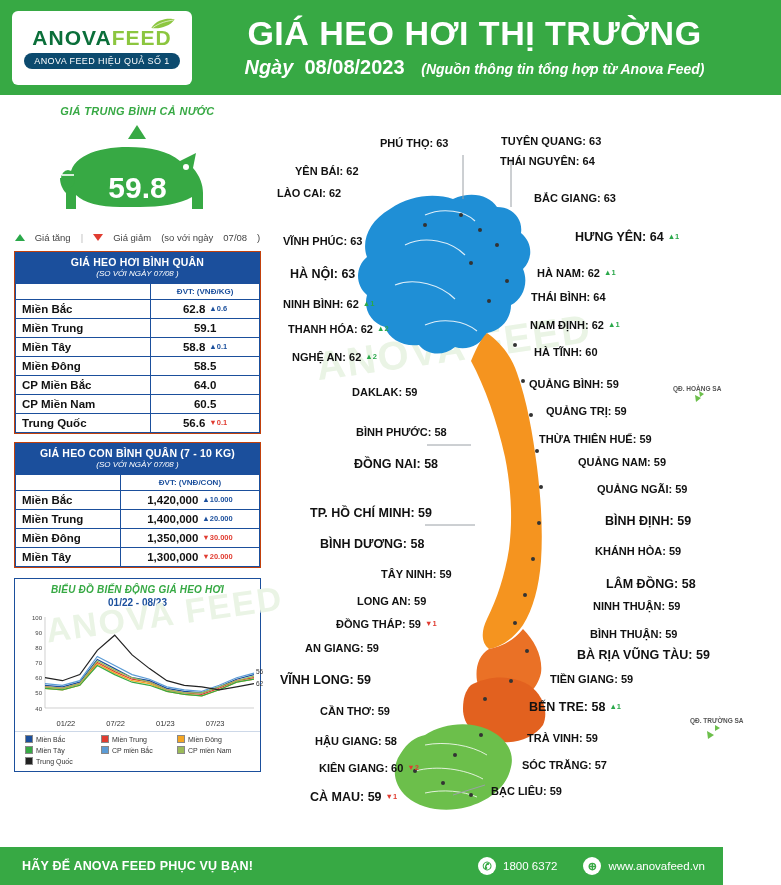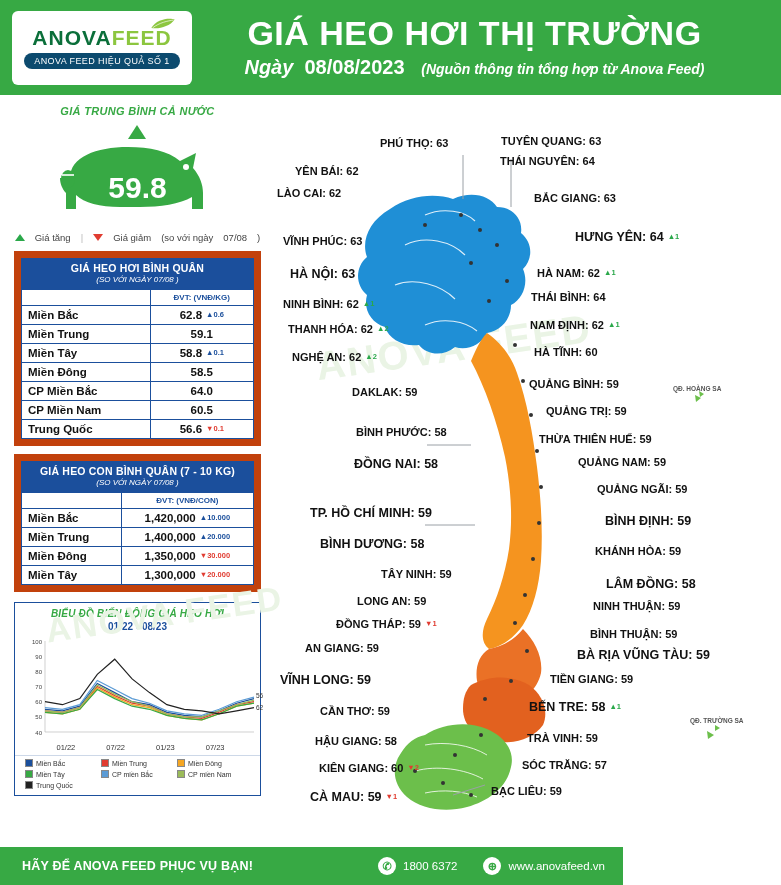--- a/index.html
+++ b/index.html
@@ -35,21 +35,21 @@
     position:absolute; right:16px; top:6px; width:26px; height:14px;
   }
   .header-text { flex:1; text-align:center; color:#fff; padding-right:24px; }
   .h-title { font-size:34px; font-weight:bold; letter-spacing:.5px; line-height:1.05; }
   .h-sub { margin-top:4px; font-size:20px; font-weight:bold; }
   .h-sub .lbl { font-style:italic; font-weight:bold; }
   .h-note { font-size:14px; font-style:italic; margin-top:3px; }
 
   
   .footer {
-    position:absolute; left:0; bottom:0; width:623px; height:38px;
+    position:absolute; left:0; bottom:0; width:723px; height:38px;
     background:#37a944; display:flex; align-items:center;
   }
   .footer-left { color:#fff; font-weight:bold; font-size:12.5px; margin-left:22px; letter-spacing:.2px; }
   .footer-right { margin-left:auto; margin-right:18px; display:flex; align-items:center; gap:26px; }
   .f-item { display:flex; align-items:center; gap:7px; color:#fff; font-size:11.5px; }
   .f-ico {
     width:18px; height:18px; border-radius:50%; background:#fff; color:#37a944;
     display:flex; align-items:center; justify-content:center; font-size:11px; font-weight:bold;
   }
 
@@ -67,21 +67,21 @@
   }
   .legend-row {
     display:flex; justify-content:center; align-items:center; gap:10px;
     font-size:9.5px; color:#444; margin-top:4px;
   }
   .legend-row .sep { color:#bbb; }
   .tri-up { width:0;height:0;border-left:5px solid transparent;border-right:5px solid transparent;border-bottom:7px solid #2aa84a; display:inline-block; }
   .tri-dn { width:0;height:0;border-left:5px solid transparent;border-right:5px solid transparent;border-top:7px solid #e03c31; display:inline-block; }
 
   .card {
-    margin:8px 14px 0 14px; border:7px solid #c2410c; background:#fff;
+    margin:8px 14px 0 14px; border:1px solid #c2410c; background:#fff;
   }
   .card-hd {
     background:#1b4f9c; color:#fff; text-align:center; padding:4px 2px 5px 2px;
   }
   .card-hd .t { font-size:10.5px; font-weight:bold; letter-spacing:.2px; }
   .card-hd .s { font-size:8px; font-style:italic; margin-top:1px; }
   table.tb { width:100%; border-collapse:collapse; }
   table.tb th, table.tb td { border:1px solid #1b4f9c; padding:3px 6px; font-size:11.5px; }
   table.tb th { font-size:8px; font-weight:bold; color:#1b4f9c; text-align:center; background:#fff; }
   table.tb td.name { font-weight:bold; color:#111; }

